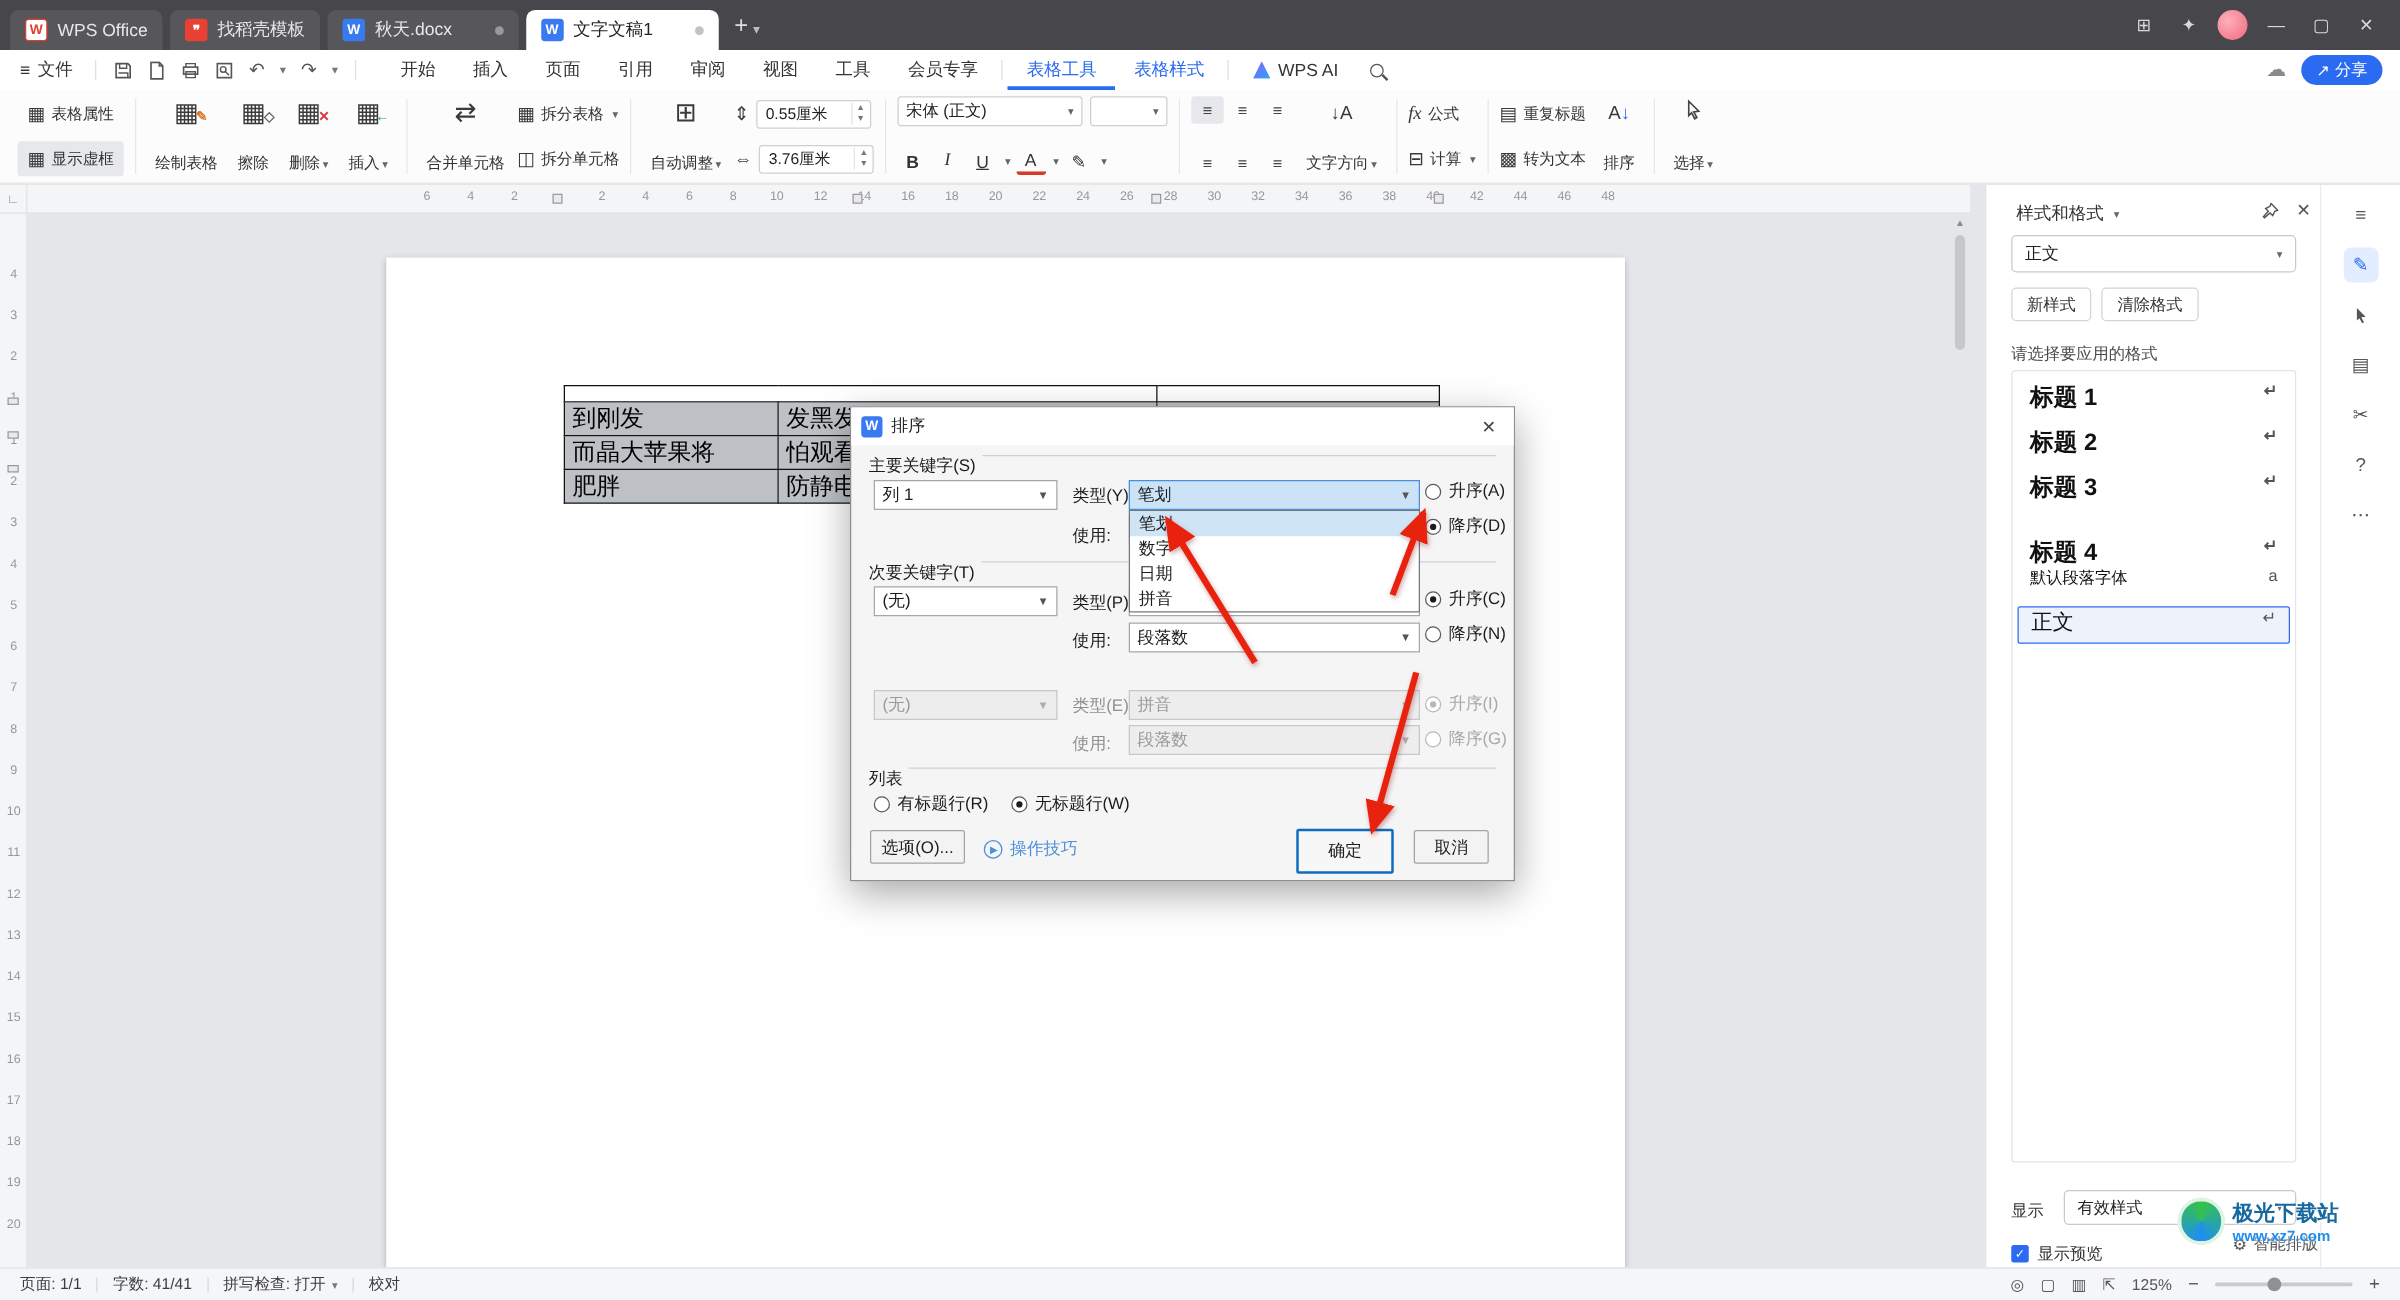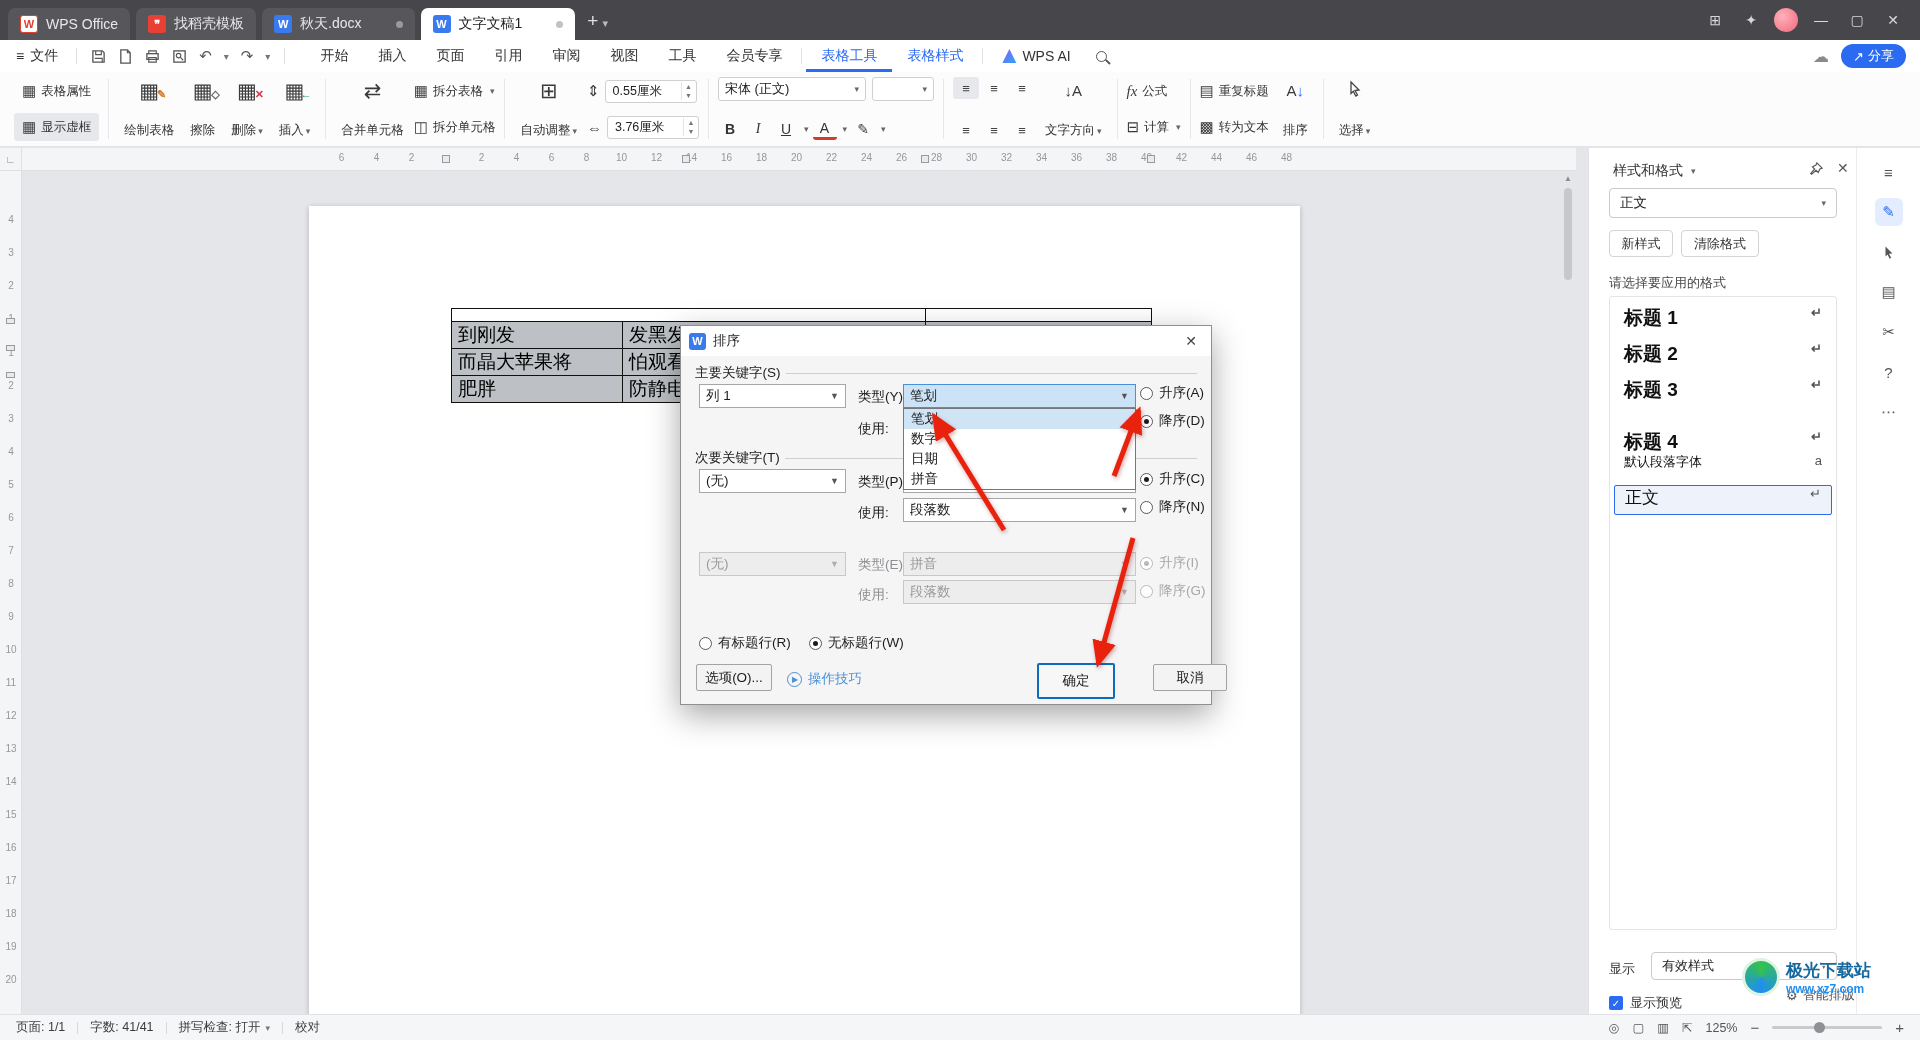--- a/index.html
+++ b/index.html
@@ -86,21 +86,21 @@
   .docscroll { position:absolute; right:2px; top:0; width:12px; height:842px; }
   .docscroll .up { position:absolute; top:2px; left:2px; font-size:8px; color:#8a8a8e; }
   .docscroll .thumb { position:absolute; top:16px; left:2px; width:8px; height:92px; border-radius:4px; background:#c7c8cb; }
 
   
   .dialog { position:absolute; left:680px; top:325px; width:532px; height:380px; background:#f5f5f6; border:1px solid #8f8f93; box-shadow:0 10px 30px rgba(0,0,0,.35); z-index:40; font-size:14px; }
   .dt { position:absolute; left:0; top:0; width:100%; height:30px; background:#fff; display:flex; align-items:center; padding:0 8px; gap:7px; }
   .wicon { width:17px; height:17px; background:#3a7af0; color:#fff; border-radius:3px; font-size:11px; font-weight:bold; display:flex; align-items:center; justify-content:center; }
   .dtitle { font-size:13.5px; color:#222; }
   .dclose { margin-left:auto; color:#444; font-size:14px; padding:2px 6px; }
-  .grp { position:absolute; left:14px; right:14px; display:flex; align-items:center; }
+  .grp { position:absolute; left:14px; right:14px; display:flex; }
   .grp span { font-size:13.5px; color:#1c1c1e; white-space:nowrap; }
   .grp .gl { flex:1; border-top:1px solid #cfcfd2; margin-left:5px; height:0; }
   .dlabel { position:absolute; font-size:13.5px; color:#1c1c1e; white-space:nowrap; }
   .dlabel.dim { color:#8f8f93; }
   .dcombo { position:absolute; height:24px; background:#fff; border:1px solid #a6a6aa; display:flex; align-items:center; font-size:13.5px; color:#1c1c1e; padding:0 6px; z-index:1; }
   .dcombo .car { margin-left:auto; font-size:9px; color:#555; }
   .dcombo.focus { background:#cce3f7; border-color:#4a90d9; }
   .dcombo.dis { background:#ededee; border-color:#c8c8cb; color:#9b9b9e; }
   .dcombo.dis .car { color:#aeaeb1; }
   .dlist { position:absolute; left:222px; top:82px; width:233px; background:#fff; border:1px solid #77777b; z-index:6; }
@@ -600,36 +600,40 @@
       </div>
     <div class="rrow" style="left:459px;top:228px">
         <span class="rad dis on"></span>
         <span class="rlab dim">升序(I)</span>
       </div>
     <div class="rrow" style="left:459px;top:256px">
         <span class="rad dis"></span>
         <span class="rlab dim">降序(G)</span>
       </div>
 
+    <div class="grp" style="top:288px">
+        <span>列表</span>
+        <i class="gl"></i>
+      </div>
     <div class="rrow" style="left:18px;top:308px">
         <span class="rad"></span>
         <span class="rlab">有标题行(R)</span>
       </div>
     <div class="rrow" style="left:128px;top:308px">
         <span class="rad on"></span>
         <span class="rlab">无标题行(W)</span>
       </div>
 
     <div class="dbtn" style="left:15px;top:338px;width:76px">选项(O)...</div>
     <div class="dlink" style="left:106px;top:344px">
         <span class="playc">▶</span>
         <span>操作技巧</span>
       </div>
     <div class="dbtn primary" style="left:356px;top:337px;width:78px">确定</div>
-    <div class="dbtn" style="left:472px;top:338px;width:74px">取消</div>
+    <div class="dbtn" style="left:450px;top:338px;width:60px">取消</div>
   </div>
 
   <svg class="arrows" width="1920" height="1040" viewBox="0 0 1920 1040">
     <defs>
       <marker id="ah" markerWidth="5.4" markerHeight="4.8" refX="4.6" refY="2.4" orient="auto">
         <path d="M0 0 L5.4 2.4 L0 4.8 Z" fill="#e8220d"></path>
       </marker>
     </defs>
     <line x1="1004" y1="530" x2="934" y2="416" stroke="#e8220d" stroke-width="5" marker-end="url(#ah)"></line>
     <line x1="1114" y1="476" x2="1139" y2="410" stroke="#e8220d" stroke-width="5" marker-end="url(#ah)"></line>

